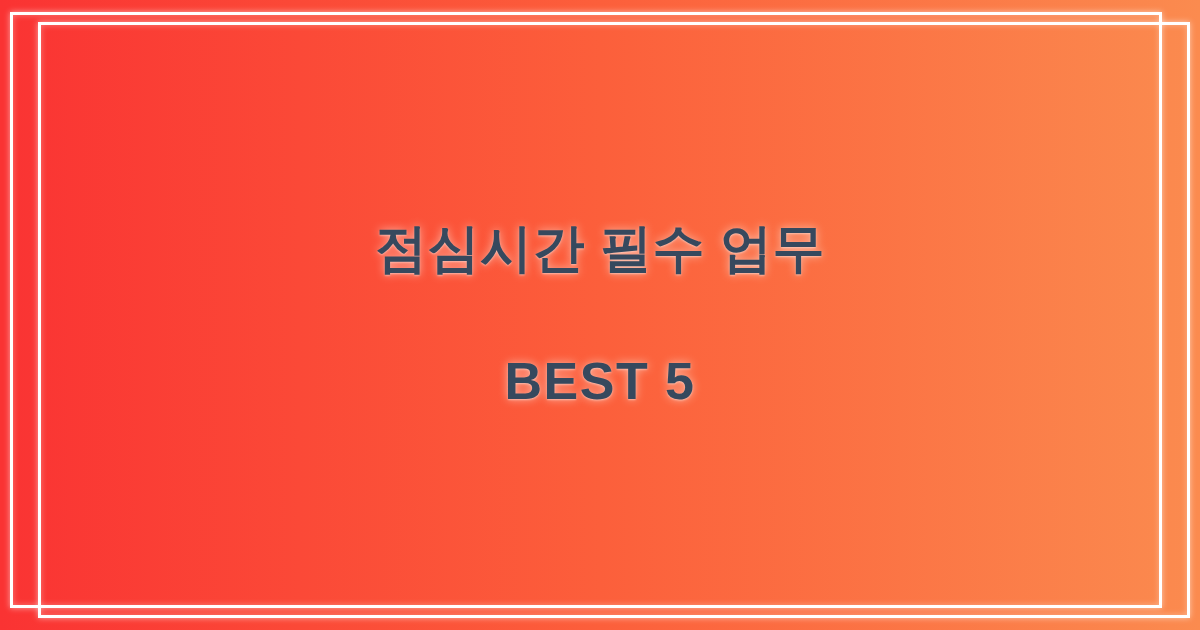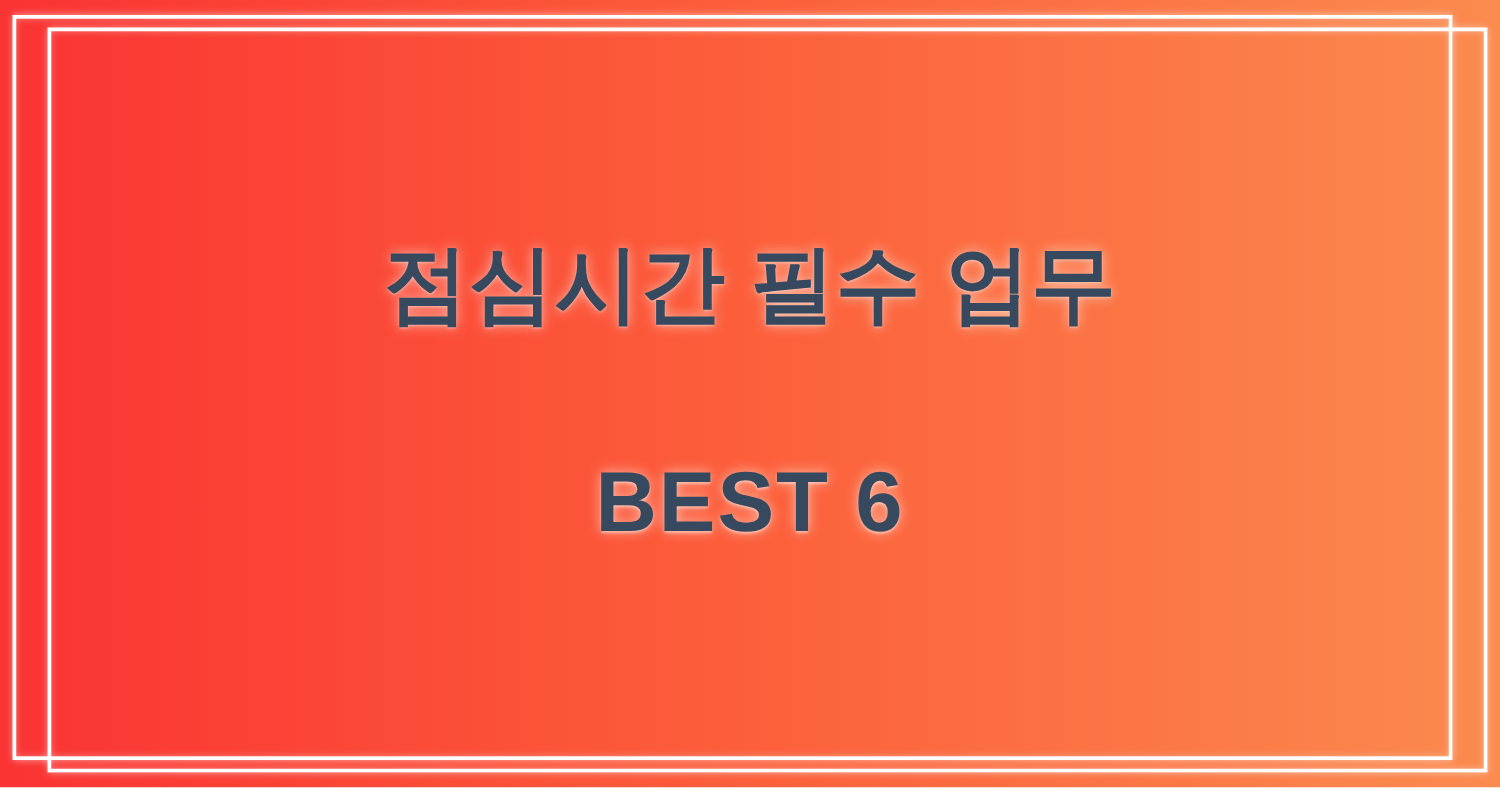--- a/index.html
+++ b/index.html
@@ -64,21 +64,21 @@
     flex-direction: column;
     align-items: center;
     justify-content: center;
     text-align: center;
     padding: 0 90px;
     box-sizing: border-box;
   }
 
   .headline {
     margin: 0;
-    font-size: 68px;
+    font-size: 52px;
     font-weight: 700;
     line-height: 1.28;
     letter-spacing: 0.5px;
     color: var(--c-text, #36495E);
     text-shadow:
       0 0 10px rgba(255,235,225,0.65),
       0 1px 2px rgba(255,255,255,0.45);
     white-space: pre-line;
   }
 
@@ -95,17 +95,17 @@
 <div class="banner" style="--c-left: #FA3333; --c-mid: #FC5F3B; --c-right: #FB8B4F; --c-text: #36495E;">
 
   <div class="banner-bg"></div>
 
   <div class="frame frame-outer" style="border-color: rgb(255, 255, 255);"></div>
   <div class="frame frame-inner" style="border-color: rgb(255, 255, 255);"></div>
 
   <div class="headline-wrap">
     <h1 class="headline">
       <span class="headline-line headline-line-1">점심시간 필수 업무</span>
-      <span class="headline-line headline-line-2">BEST 6</span>
+      <span class="headline-line headline-line-2">BEST 5</span>
     </h1>
   </div>
 
 </div>
 
 </body></html>

